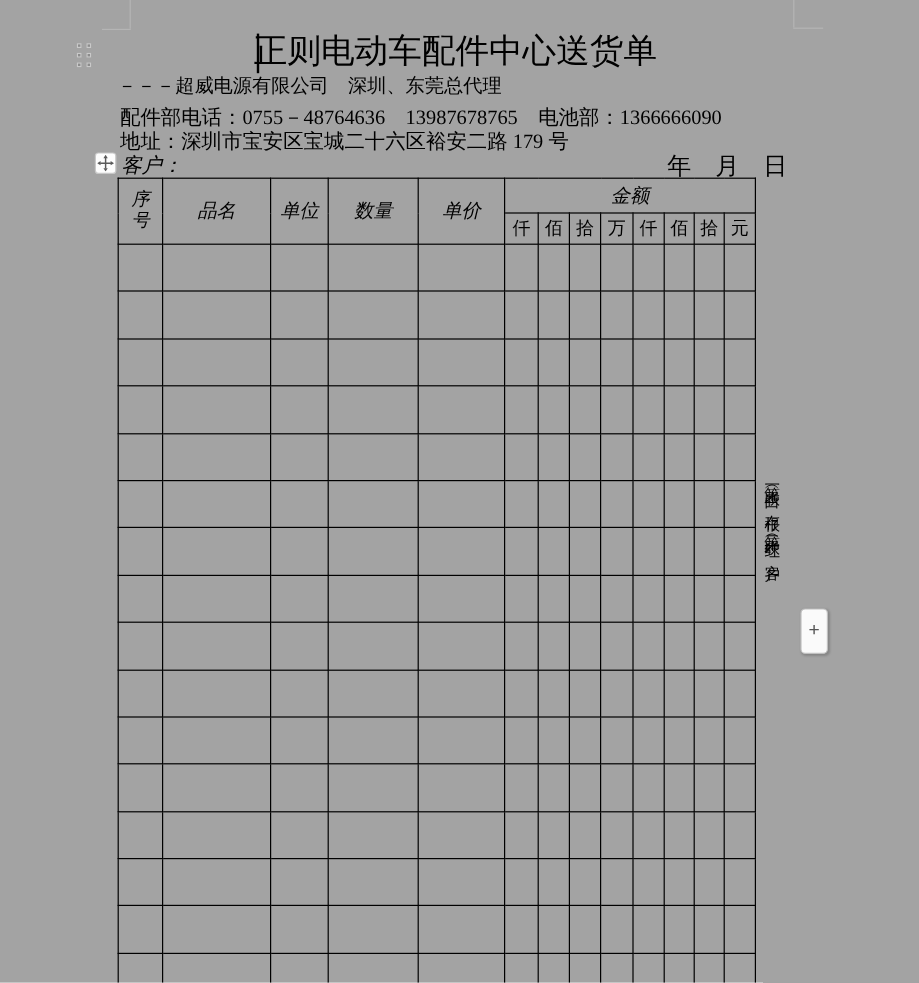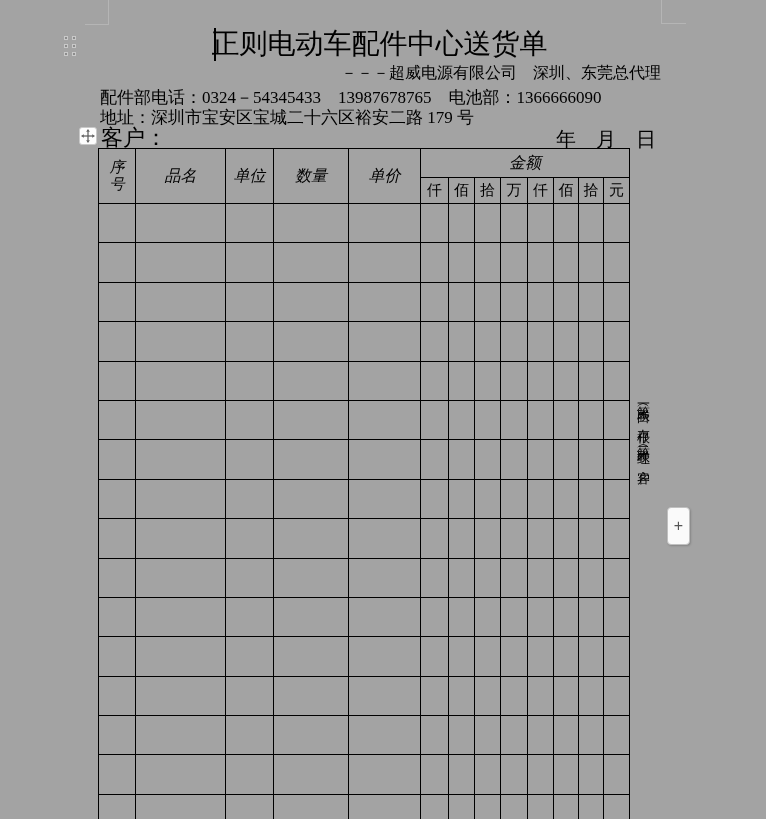--- a/index.html
+++ b/index.html
@@ -10,25 +10,25 @@
   
   .crop{position:absolute;background:#b5b5b5;}
   
   .grip{position:absolute;left:64px;top:36px;display:grid;
     grid-template-columns:4px 4px;grid-template-rows:4px 4px 4px;gap:4px;}
   .grip i{background:#8c8c8c;border:1px solid #c9c9c9;box-sizing:border-box;}
   
   .title{position:absolute;left:98px;top:26px;width:563px;text-align:center;
     font-size:28px;line-height:36px;letter-spacing:0;white-space:nowrap;}
   .caret{position:absolute;left:214px;top:28px;width:2px;height:33px;background:#000;}
-  .subtitle{position:absolute;left:98px;top:63px;width:563px;text-align:right;
+  .subtitle{position:absolute;left:98px;top:63px;width:563px;text-align:left;
     font-size:16px;line-height:20px;white-space:nowrap;}
   .line3{position:absolute;left:100px;top:87px;font-size:17px;line-height:21px;white-space:nowrap;}
   .line4{position:absolute;left:100px;top:107px;font-size:17px;line-height:21px;white-space:nowrap;font-family:Liberation Serif, serif;}
-  .customer{position:absolute;left:101px;top:128px;font-size:22px;line-height:20px;}
+  .customer{position:absolute;left:101px;top:128px;font-size:17px;line-height:20px;font-style:italic;}
   .dateline{position:absolute;left:556px;top:129px;font-size:20px;line-height:20px;white-space:nowrap;}
   
   .movehandle{position:absolute;left:79px;top:127px;width:18px;height:18px;
     border:1px solid #c8c8c8;border-radius:3px;background:#fdfdfd;box-sizing:border-box;
     display:flex;align-items:center;justify-content:center;}
   
   .ordertable{position:absolute;left:98px;top:148px;border-collapse:collapse;
     table-layout:fixed;width:531px;}
   .ordertable td,.ordertable th{border:1px solid #000;padding:0;text-align:center;
     vertical-align:middle;font-weight:normal;font-size:16px;overflow:hidden;}
@@ -61,21 +61,21 @@
       <i></i>
       <i></i>
       <i></i>
       <i></i>
       <i></i>
   </div>
 
   <div class="caret"></div>
   <div class="title">正则电动车配件中心送货单</div>
   <div class="subtitle">－－－超威电源有限公司　深圳、东莞总代理</div>
-  <div class="line3">配件部电话：0324－54345433　13987678765　电池部：1366666090</div>
+  <div class="line3">配件部电话：0755－48764636　13987678765　电池部：1366666090</div>
   <div class="line4">地址：深圳市宝安区宝城二十六区裕安二路 179 号</div>
 
   <div class="movehandle">
     <svg width="14" height="14" viewBox="0 0 14 14">
       <g stroke="#5a5a5a" stroke-width="1.2" fill="#5a5a5a">
         <line x1="7" y1="2.5" x2="7" y2="11.5"></line>
         <line x1="2.5" y1="7" x2="11.5" y2="7"></line>
         <path d="M7 0 L5.2 2.8 L8.8 2.8 Z" stroke="none"></path>
         <path d="M7 14 L5.2 11.2 L8.8 11.2 Z" stroke="none"></path>
         <path d="M0 7 L2.8 5.2 L2.8 8.8 Z" stroke="none"></path>

